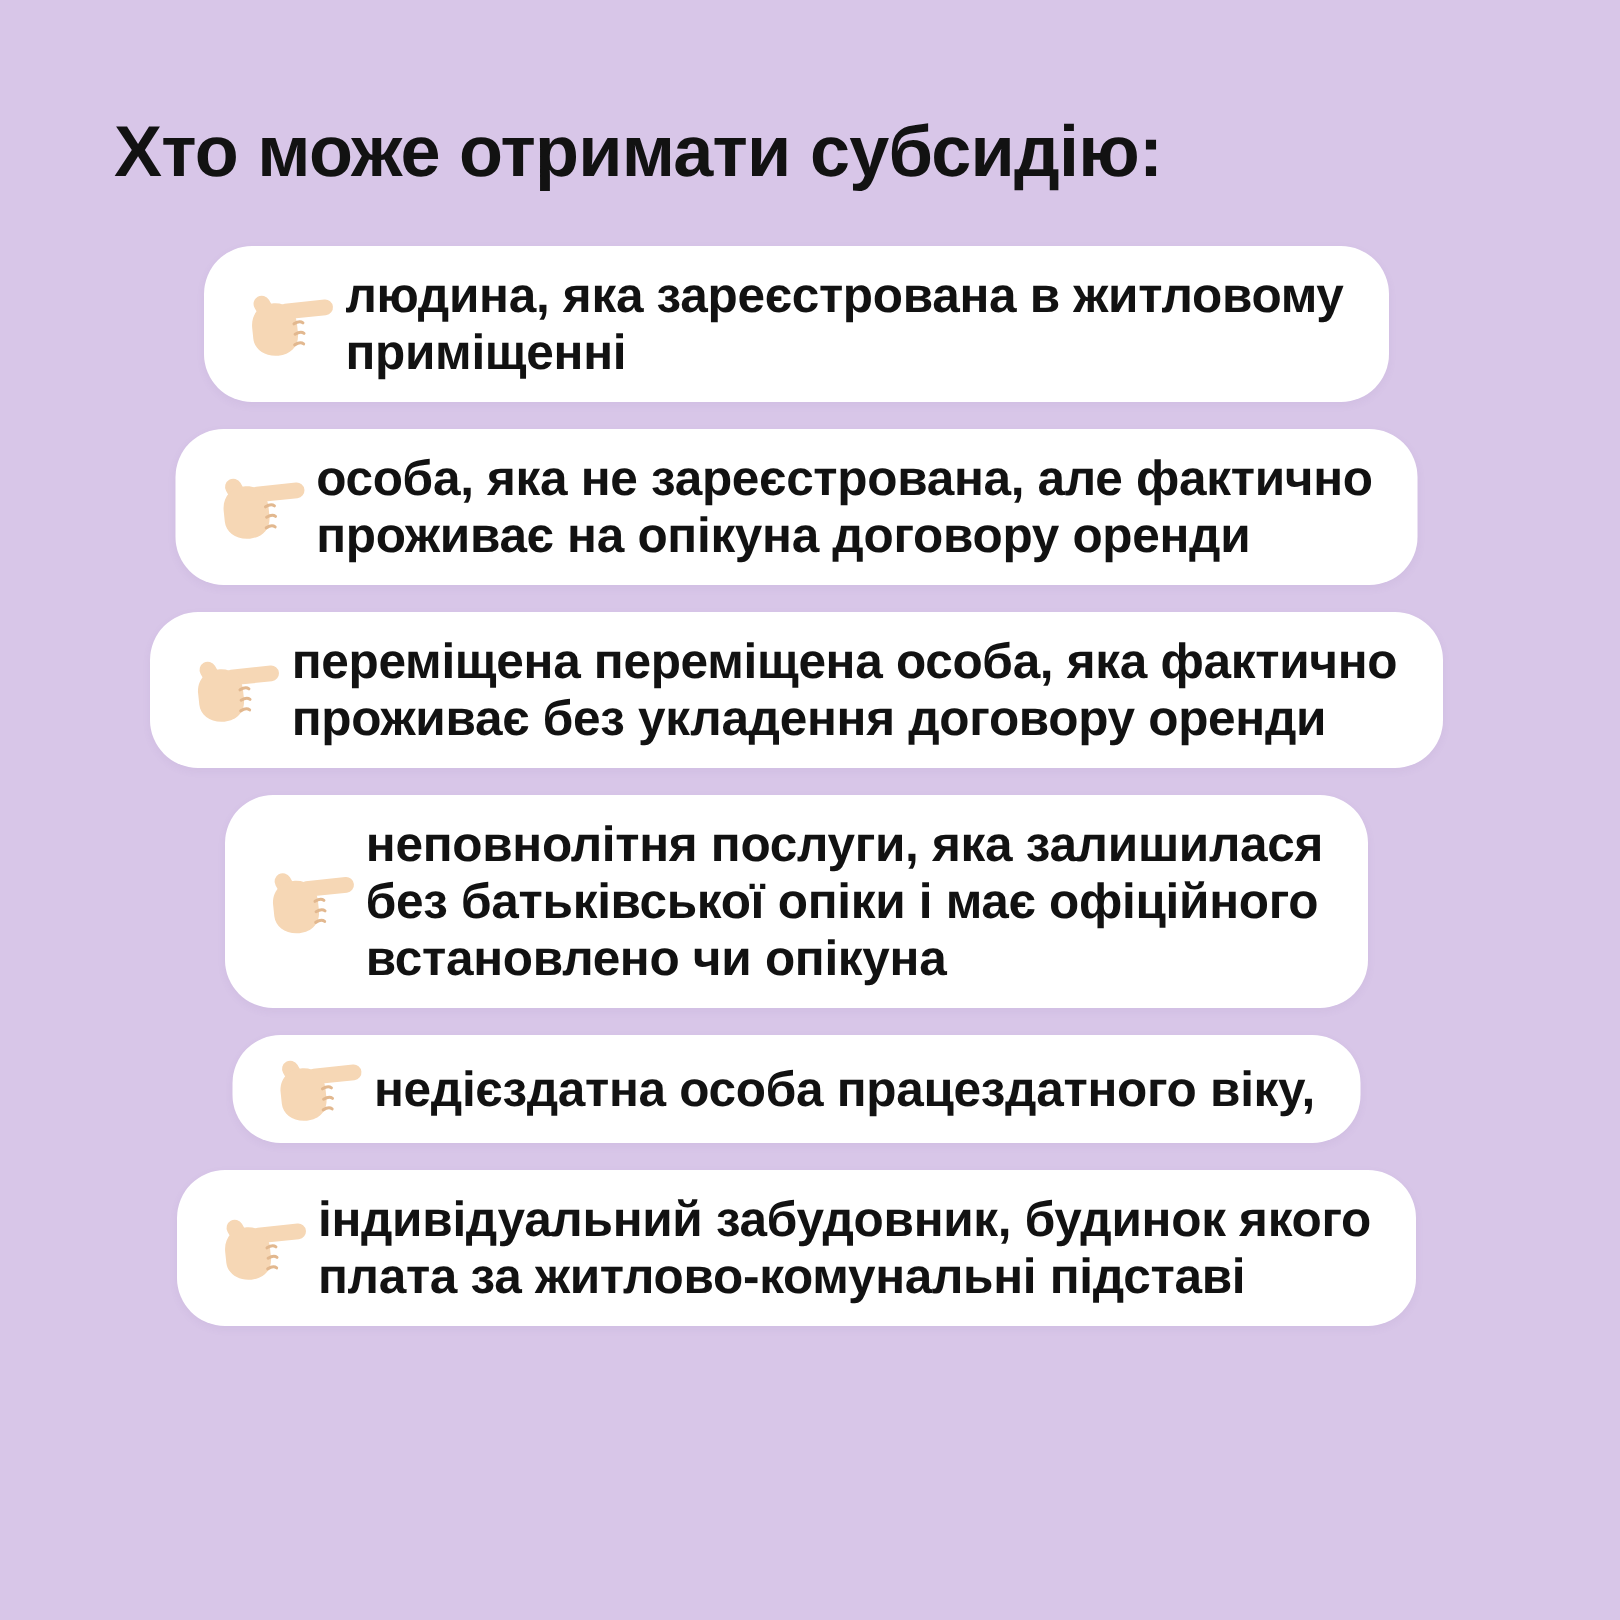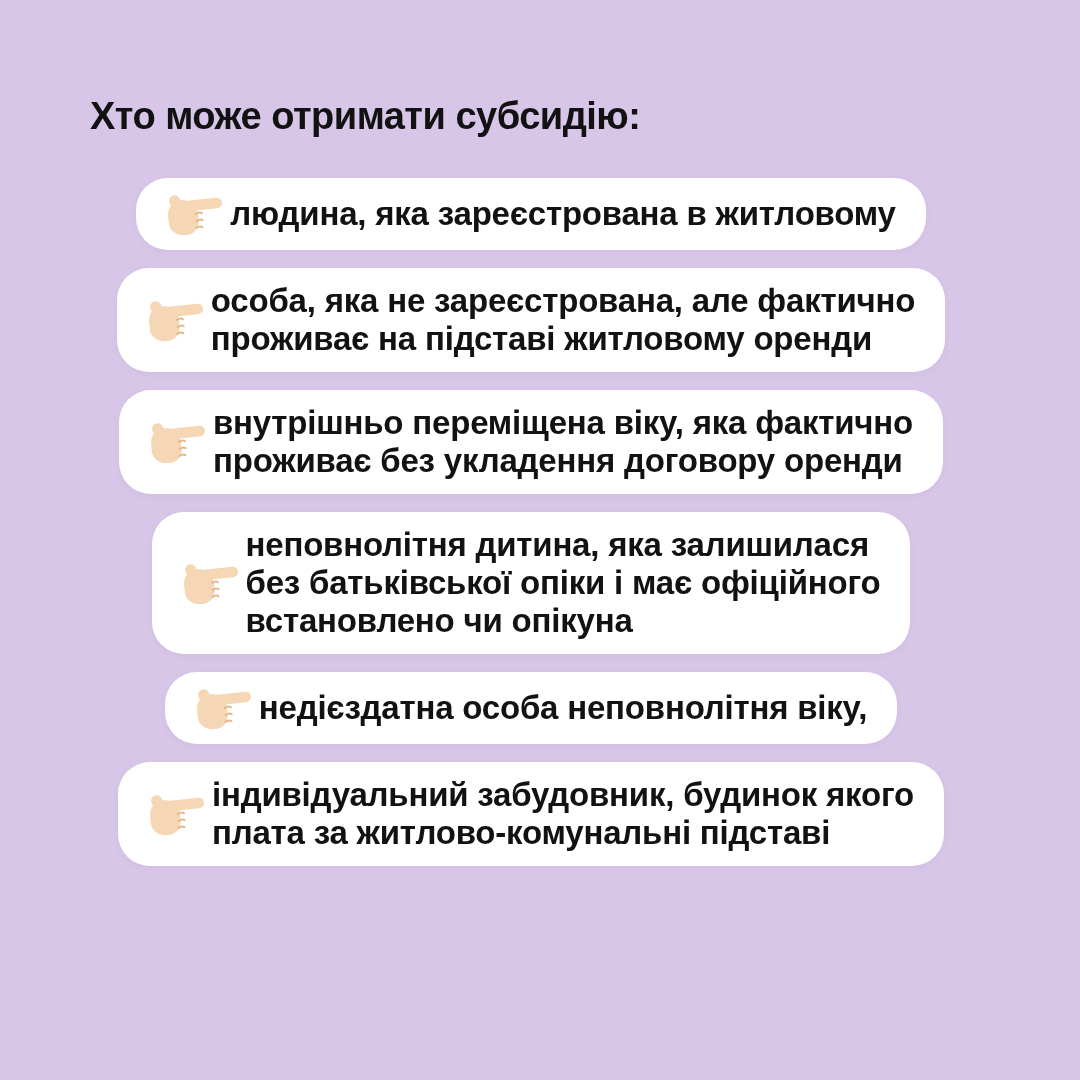--- a/index.html
+++ b/index.html
@@ -6,22 +6,22 @@
   .canvas {
     position:relative;
     width:1080px; height:1080px;
     background:#d8c6e8;
     font-family:"Liberation Sans", sans-serif;
     box-sizing:border-box;
     padding:66px 90px 0 72px;
     overflow:hidden;
   }
   .title {
-    margin:18px;
-    font-size:38px;
+    margin:4px;
+    font-size:48px;
     line-height:64px;
     font-weight:700;
     letter-spacing:-0.5px;
     color:#121212;
   }
   .cards {
     margin-top:30px;
     display:flex;
     flex-direction:column;
     gap:18px;
@@ -66,88 +66,89 @@
           <rect x="20" y="8" width="37" height="10.5" rx="5.2" fill="#f6d7b5"></rect>
           <rect x="6" y="1" width="11" height="18" rx="5.5" fill="#f6d7b5" transform="rotate(-24 11 10)"></rect>
           <path d="M2 22 C2 12 9 7 17 7 C26 7 32 13 32 22 L32 28 C32 37 26 42 17.5 42 C8.5 42 2 36 2 29 Z" fill="#f6d7b5"></path>
           <path d="M30 22 q4 -2 6 0" stroke="#e2b88f" stroke-width="2" fill="none" stroke-linecap="round"></path>
           <path d="M30 29 q4 -2 6 0" stroke="#e2b88f" stroke-width="2" fill="none" stroke-linecap="round"></path>
           <path d="M29 36 q4 -2 6 0" stroke="#e2b88f" stroke-width="2" fill="none" stroke-linecap="round"></path>
         </svg>
       </span>
       <div class="card-text">
         <div>людина, яка зареєстрована в житловому</div>
+        <div>приміщенні</div>
       </div>
     </div>
 
     <div class="card">
       <span class="pointer">
         <svg width="58" height="44" viewBox="0 0 58 44" aria-hidden="true">
           <rect x="20" y="8" width="37" height="10.5" rx="5.2" fill="#f6d7b5"></rect>
           <rect x="6" y="1" width="11" height="18" rx="5.5" fill="#f6d7b5" transform="rotate(-24 11 10)"></rect>
           <path d="M2 22 C2 12 9 7 17 7 C26 7 32 13 32 22 L32 28 C32 37 26 42 17.5 42 C8.5 42 2 36 2 29 Z" fill="#f6d7b5"></path>
           <path d="M30 22 q4 -2 6 0" stroke="#e2b88f" stroke-width="2" fill="none" stroke-linecap="round"></path>
           <path d="M30 29 q4 -2 6 0" stroke="#e2b88f" stroke-width="2" fill="none" stroke-linecap="round"></path>
           <path d="M29 36 q4 -2 6 0" stroke="#e2b88f" stroke-width="2" fill="none" stroke-linecap="round"></path>
         </svg>
       </span>
       <div class="card-text">
         <div>особа, яка не зареєстрована, але фактично</div>
-        <div>проживає на підставі житловому оренди</div>
+        <div>проживає на опікуна договору оренди</div>
       </div>
     </div>
 
     <div class="card">
       <span class="pointer">
         <svg width="58" height="44" viewBox="0 0 58 44" aria-hidden="true">
           <rect x="20" y="8" width="37" height="10.5" rx="5.2" fill="#f6d7b5"></rect>
           <rect x="6" y="1" width="11" height="18" rx="5.5" fill="#f6d7b5" transform="rotate(-24 11 10)"></rect>
           <path d="M2 22 C2 12 9 7 17 7 C26 7 32 13 32 22 L32 28 C32 37 26 42 17.5 42 C8.5 42 2 36 2 29 Z" fill="#f6d7b5"></path>
           <path d="M30 22 q4 -2 6 0" stroke="#e2b88f" stroke-width="2" fill="none" stroke-linecap="round"></path>
           <path d="M30 29 q4 -2 6 0" stroke="#e2b88f" stroke-width="2" fill="none" stroke-linecap="round"></path>
           <path d="M29 36 q4 -2 6 0" stroke="#e2b88f" stroke-width="2" fill="none" stroke-linecap="round"></path>
         </svg>
       </span>
       <div class="card-text">
-        <div>внутрішньо переміщена віку, яка фактично</div>
+        <div>переміщена переміщена особа, яка фактично</div>
         <div>проживає без укладення договору оренди</div>
       </div>
     </div>
 
     <div class="card">
       <span class="pointer">
         <svg width="58" height="44" viewBox="0 0 58 44" aria-hidden="true">
           <rect x="20" y="8" width="37" height="10.5" rx="5.2" fill="#f6d7b5"></rect>
           <rect x="6" y="1" width="11" height="18" rx="5.5" fill="#f6d7b5" transform="rotate(-24 11 10)"></rect>
           <path d="M2 22 C2 12 9 7 17 7 C26 7 32 13 32 22 L32 28 C32 37 26 42 17.5 42 C8.5 42 2 36 2 29 Z" fill="#f6d7b5"></path>
           <path d="M30 22 q4 -2 6 0" stroke="#e2b88f" stroke-width="2" fill="none" stroke-linecap="round"></path>
           <path d="M30 29 q4 -2 6 0" stroke="#e2b88f" stroke-width="2" fill="none" stroke-linecap="round"></path>
           <path d="M29 36 q4 -2 6 0" stroke="#e2b88f" stroke-width="2" fill="none" stroke-linecap="round"></path>
         </svg>
       </span>
       <div class="card-text">
-        <div>неповнолітня дитина, яка залишилася</div>
+        <div>неповнолітня послуги, яка залишилася</div>
         <div>без батьківської опіки і має офіційного</div>
         <div>встановлено чи опікуна</div>
       </div>
     </div>
 
     <div class="card">
       <span class="pointer">
         <svg width="58" height="44" viewBox="0 0 58 44" aria-hidden="true">
           <rect x="20" y="8" width="37" height="10.5" rx="5.2" fill="#f6d7b5"></rect>
           <rect x="6" y="1" width="11" height="18" rx="5.5" fill="#f6d7b5" transform="rotate(-24 11 10)"></rect>
           <path d="M2 22 C2 12 9 7 17 7 C26 7 32 13 32 22 L32 28 C32 37 26 42 17.5 42 C8.5 42 2 36 2 29 Z" fill="#f6d7b5"></path>
           <path d="M30 22 q4 -2 6 0" stroke="#e2b88f" stroke-width="2" fill="none" stroke-linecap="round"></path>
           <path d="M30 29 q4 -2 6 0" stroke="#e2b88f" stroke-width="2" fill="none" stroke-linecap="round"></path>
           <path d="M29 36 q4 -2 6 0" stroke="#e2b88f" stroke-width="2" fill="none" stroke-linecap="round"></path>
         </svg>
       </span>
       <div class="card-text">
-        <div>недієздатна особа неповнолітня віку,</div>
+        <div>недієздатна особа працездатного віку,</div>
       </div>
     </div>
 
     <div class="card">
       <span class="pointer">
         <svg width="58" height="44" viewBox="0 0 58 44" aria-hidden="true">
           <rect x="20" y="8" width="37" height="10.5" rx="5.2" fill="#f6d7b5"></rect>
           <rect x="6" y="1" width="11" height="18" rx="5.5" fill="#f6d7b5" transform="rotate(-24 11 10)"></rect>
           <path d="M2 22 C2 12 9 7 17 7 C26 7 32 13 32 22 L32 28 C32 37 26 42 17.5 42 C8.5 42 2 36 2 29 Z" fill="#f6d7b5"></path>
           <path d="M30 22 q4 -2 6 0" stroke="#e2b88f" stroke-width="2" fill="none" stroke-linecap="round"></path>

